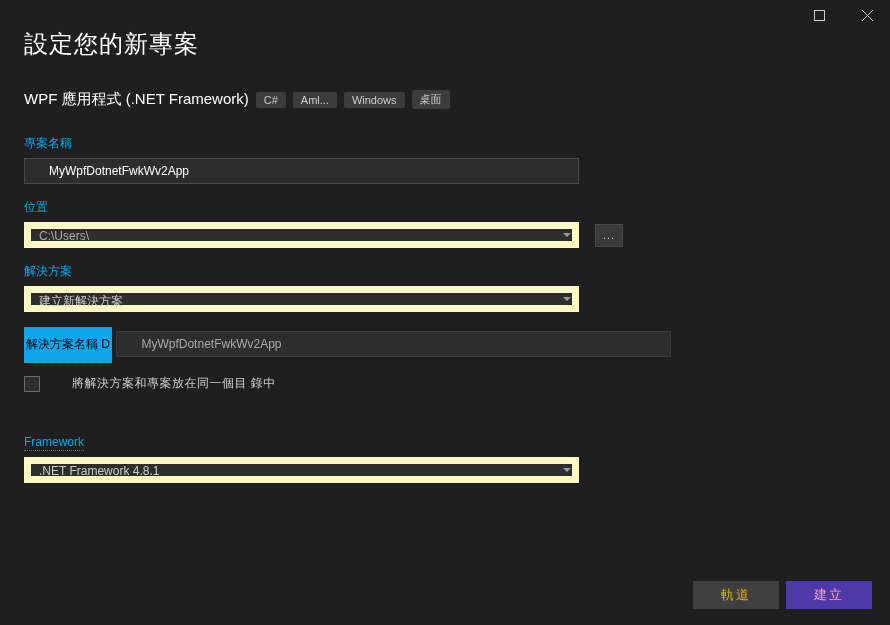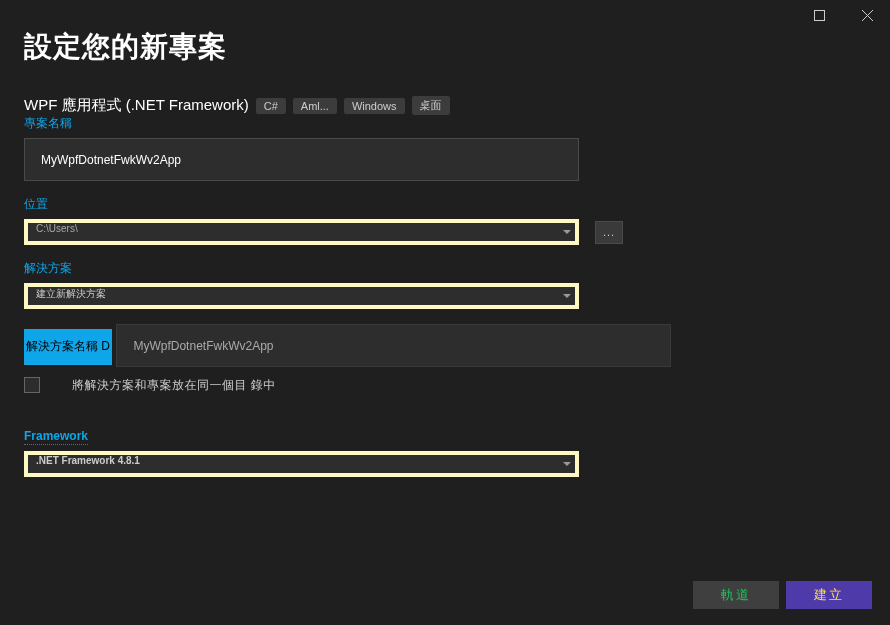--- a/index.html
+++ b/index.html
@@ -24,22 +24,22 @@
     .window-btn {
       width: 30px;
       height: 30px;
       display: flex;
       align-items: center;
       justify-content: center;
       cursor: pointer;
     }
     .window-btn svg { width: 11px; height: 11px; }
     .content { padding: 28px 24px 0 24px; }
-    .title { font-size: 28px; font-weight: 700; margin-bottom: 30px; letter-spacing: 1px; }
-    .subtitle-row { display: flex; align-items: center; gap: 7px; }
+    .title { font-size: 24px; font-weight: 400; margin-bottom: 30px; letter-spacing: 1px; }
+    .subtitle-row { display: flex; align-items: center; gap: 7px; margin-bottom: 26px; }
     .subtitle { font-size: 15px; font-weight: 400; }
     .tag {
       background: #3c3c3c;
       color: #cccccc;
       font-size: 11px;
       padding: 2px 8px;
       border-radius: 2px;
     }
     .field-group { margin-bottom: 15px; }
     .field-label {
@@ -50,41 +50,41 @@
     }
     .field-label.highlighted {
       background: #0ea5e9;
       color: #000;
       padding: 9px 2px;
       display: inline-block;
       border-bottom: 1px dotted #888;
     }
     .text-input {
       width: 555px;
-      height: 43px;
+      height: 26px;
       background: #2d2d2d;
       border: 1px solid #4a4a4a;
       color: #ffffff;
       font-size: 12px;
-      padding: 0 16px;
+      padding: 0 24px;
       outline: none;
     }
     .text-input.muted {
       background: #2d2d2d;
       border: 1px solid #3a3a3a;
       color: #aaaaaa;
     }
     .location-row { display: flex; gap: 16px; align-items: center; }
     .select {
       width: 555px;
       height: 26px;
       background: #2d2d2d;
-      border: 4px solid #fef9c3;
+      border: 7px solid #fef9c3;
       color: #cccccc;
-      font-size: 10px;
+      font-size: 12px;
       padding: 0 28px 0 8px;
       outline: none;
       appearance: none;
       position: relative;
     }
     .select-wrapper { position: relative; width: 555px; }
     .select-wrapper::after {
       content: "";
       position: absolute;
       right: 8px;
@@ -133,22 +133,22 @@
       gap: 7px;
     }
     .btn {
       width: 86px;
       height: 28px;
       font-size: 13px;
       border: none;
       cursor: pointer;
       letter-spacing: 2px;
     }
-    .btn-secondary { background: #3f3f3f; color: #22c55e; }
-    .btn-primary { background: #4e3aa8; color: #fde047; text-align: center; }
+    .btn-secondary { background: #3f3f3f; color: #eab308; }
+    .btn-primary { background: #4e3aa8; color: #fca5a5; text-align: center; }
   </style>
 </head>
 <body>
 
 <div class="window-chrome">
   <div class="window-btn">
     <svg viewBox="0 0 11 11" stroke="#ccc" fill="none" stroke-width="1">
         <rect x="0.5" y="0.5" width="10" height="10"></rect>
       </svg>
   </div>
@@ -197,21 +197,21 @@
 
   <div class="field-group">
     <span class="field-label highlighted">解決方案名稱  D</span>
     <input type="text" class="text-input muted" value="MyWpfDotnetFwkWv2App" style="">
     <div class="checkbox-row">
       <div class="checkbox"></div>
       <span class="checkbox-label">將解決方案和專案放在同一個目 錄中</span>
     </div>
   </div>
 
-  <div class="field-group" style="margin-top:32px;font-weight:bold;">
+  <div class="field-group" style="margin-top:40px;">
     <span class="field-label underlined">Framework</span>
     <div class="select-wrapper">
       <div class="select">.NET Framework 4.8.1</div>
     </div>
   </div>
 
 </div>
 
 <div class="footer">
   <button class="btn btn-secondary">軌道</button>

